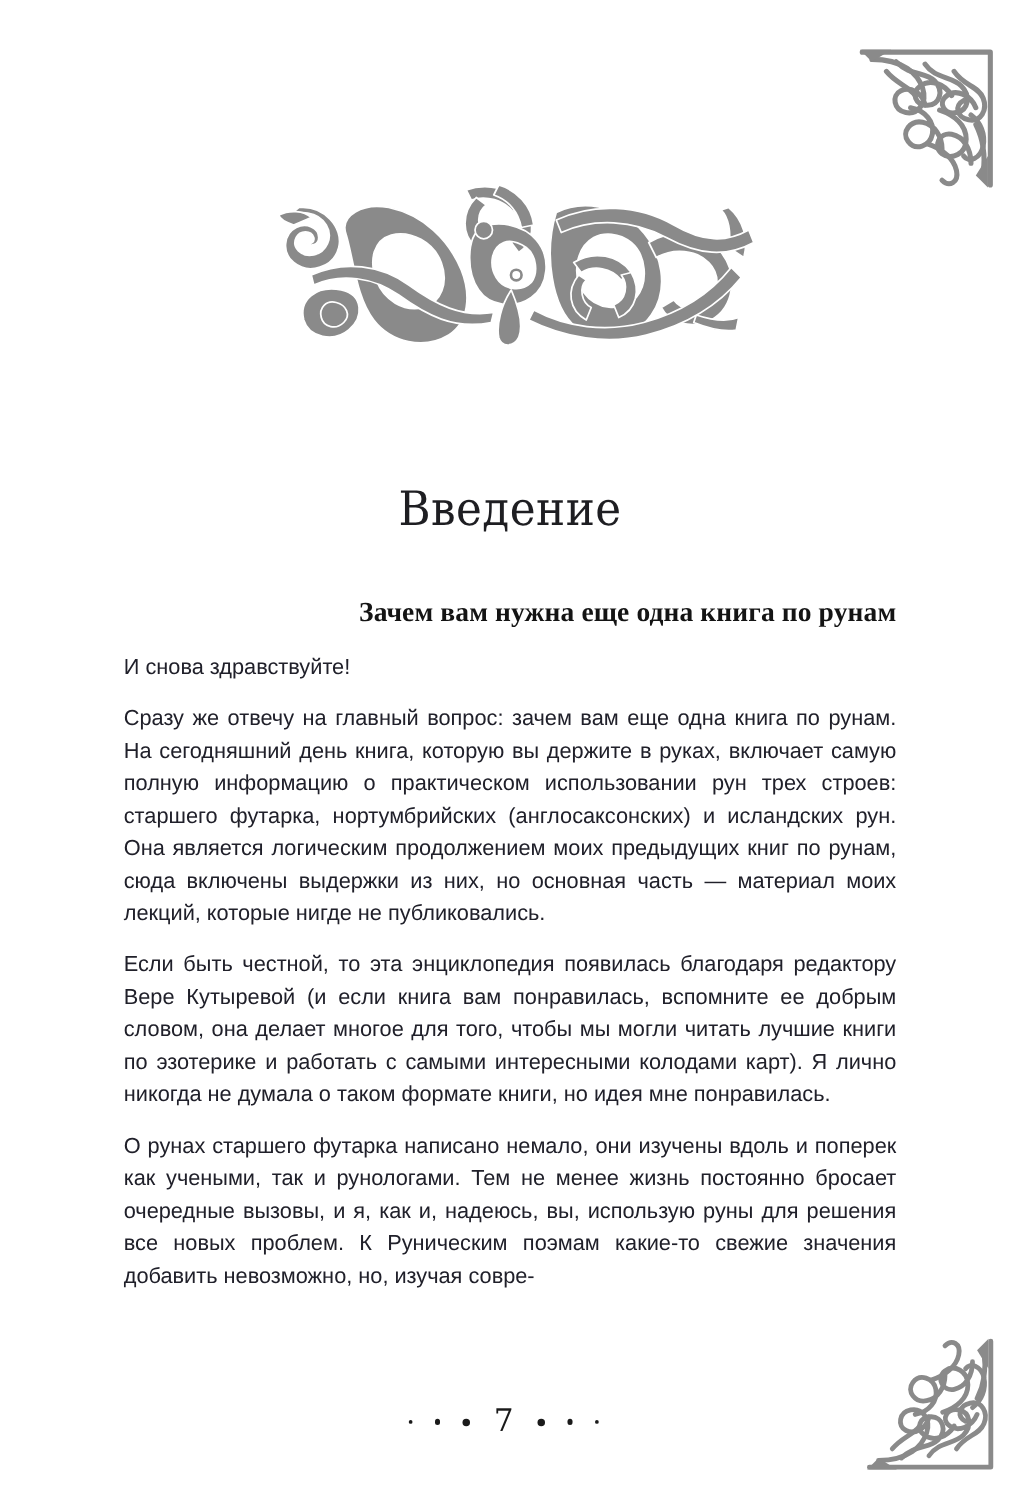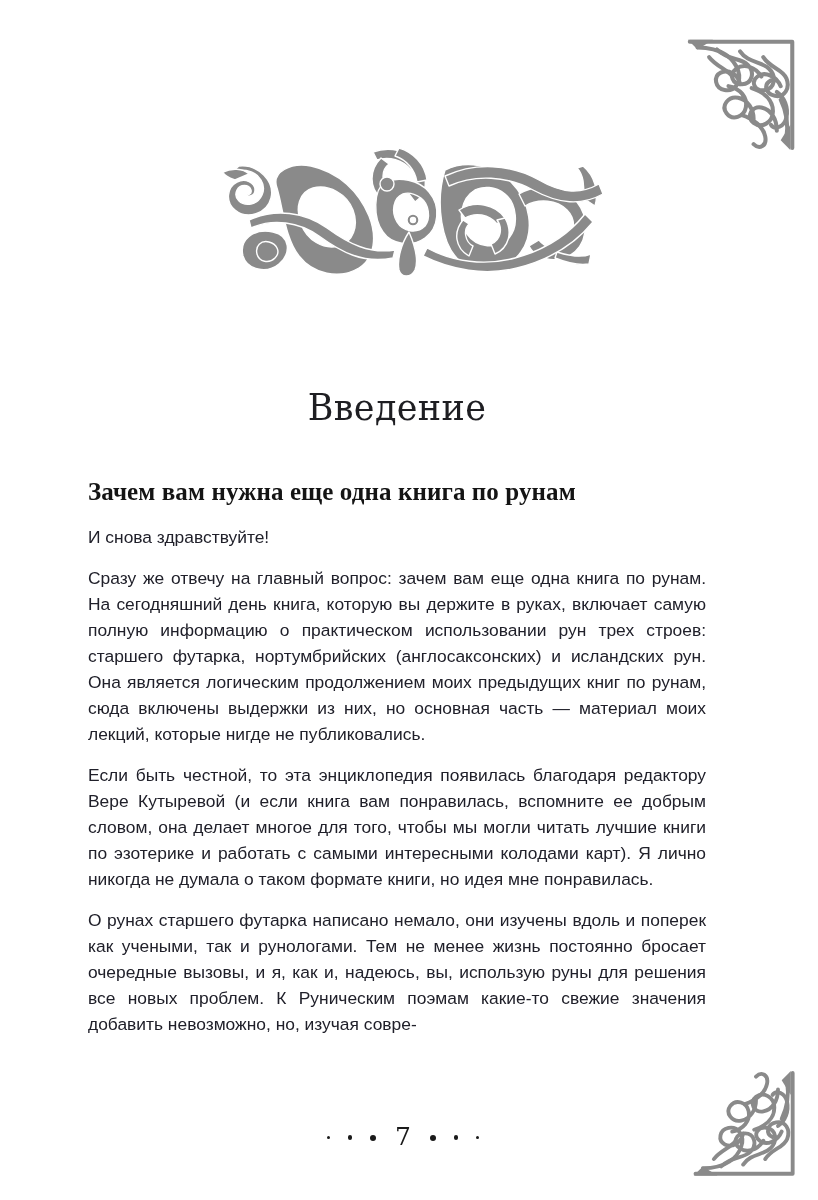--- a/index.html
+++ b/index.html
@@ -43,21 +43,21 @@
     left: 50%;
     transform: translateX(-50%);
     top: 136px;
     width: 392px;
     height: 148px;
   }
 
   
   .content {
     position: absolute;
-    left: 88px;
+    left: 99px;
     top: 0;
     width: 618px;
   }
 
   .chapter-title {
     margin: 0;
     padding-top: 388px;
     text-align: center;
     font-family: "DejaVu Serif", "Liberation Serif", serif;
     font-weight: 300;
@@ -65,24 +65,24 @@
     line-height: 1.05;
     letter-spacing: 0.4px;
     color: #1e1e22;
     transform: scaleX(0.92);
     transform-origin: center;
   }
 
   .section-heading {
     margin: 0;
     padding-top: 49px;
-    text-align: left;
+    text-align: right;
     font-family: "Liberation Serif", "DejaVu Serif", serif;
     font-weight: bold;
-    font-size: 25px;
+    font-size: 22px;
     line-height: 1.2;
     color: #141414;
     letter-spacing: 0.1px;
   }
 
   .body-block {
     padding-top: 17px;
   }
   .body-block p {
     margin: 0 0 15px 0;

